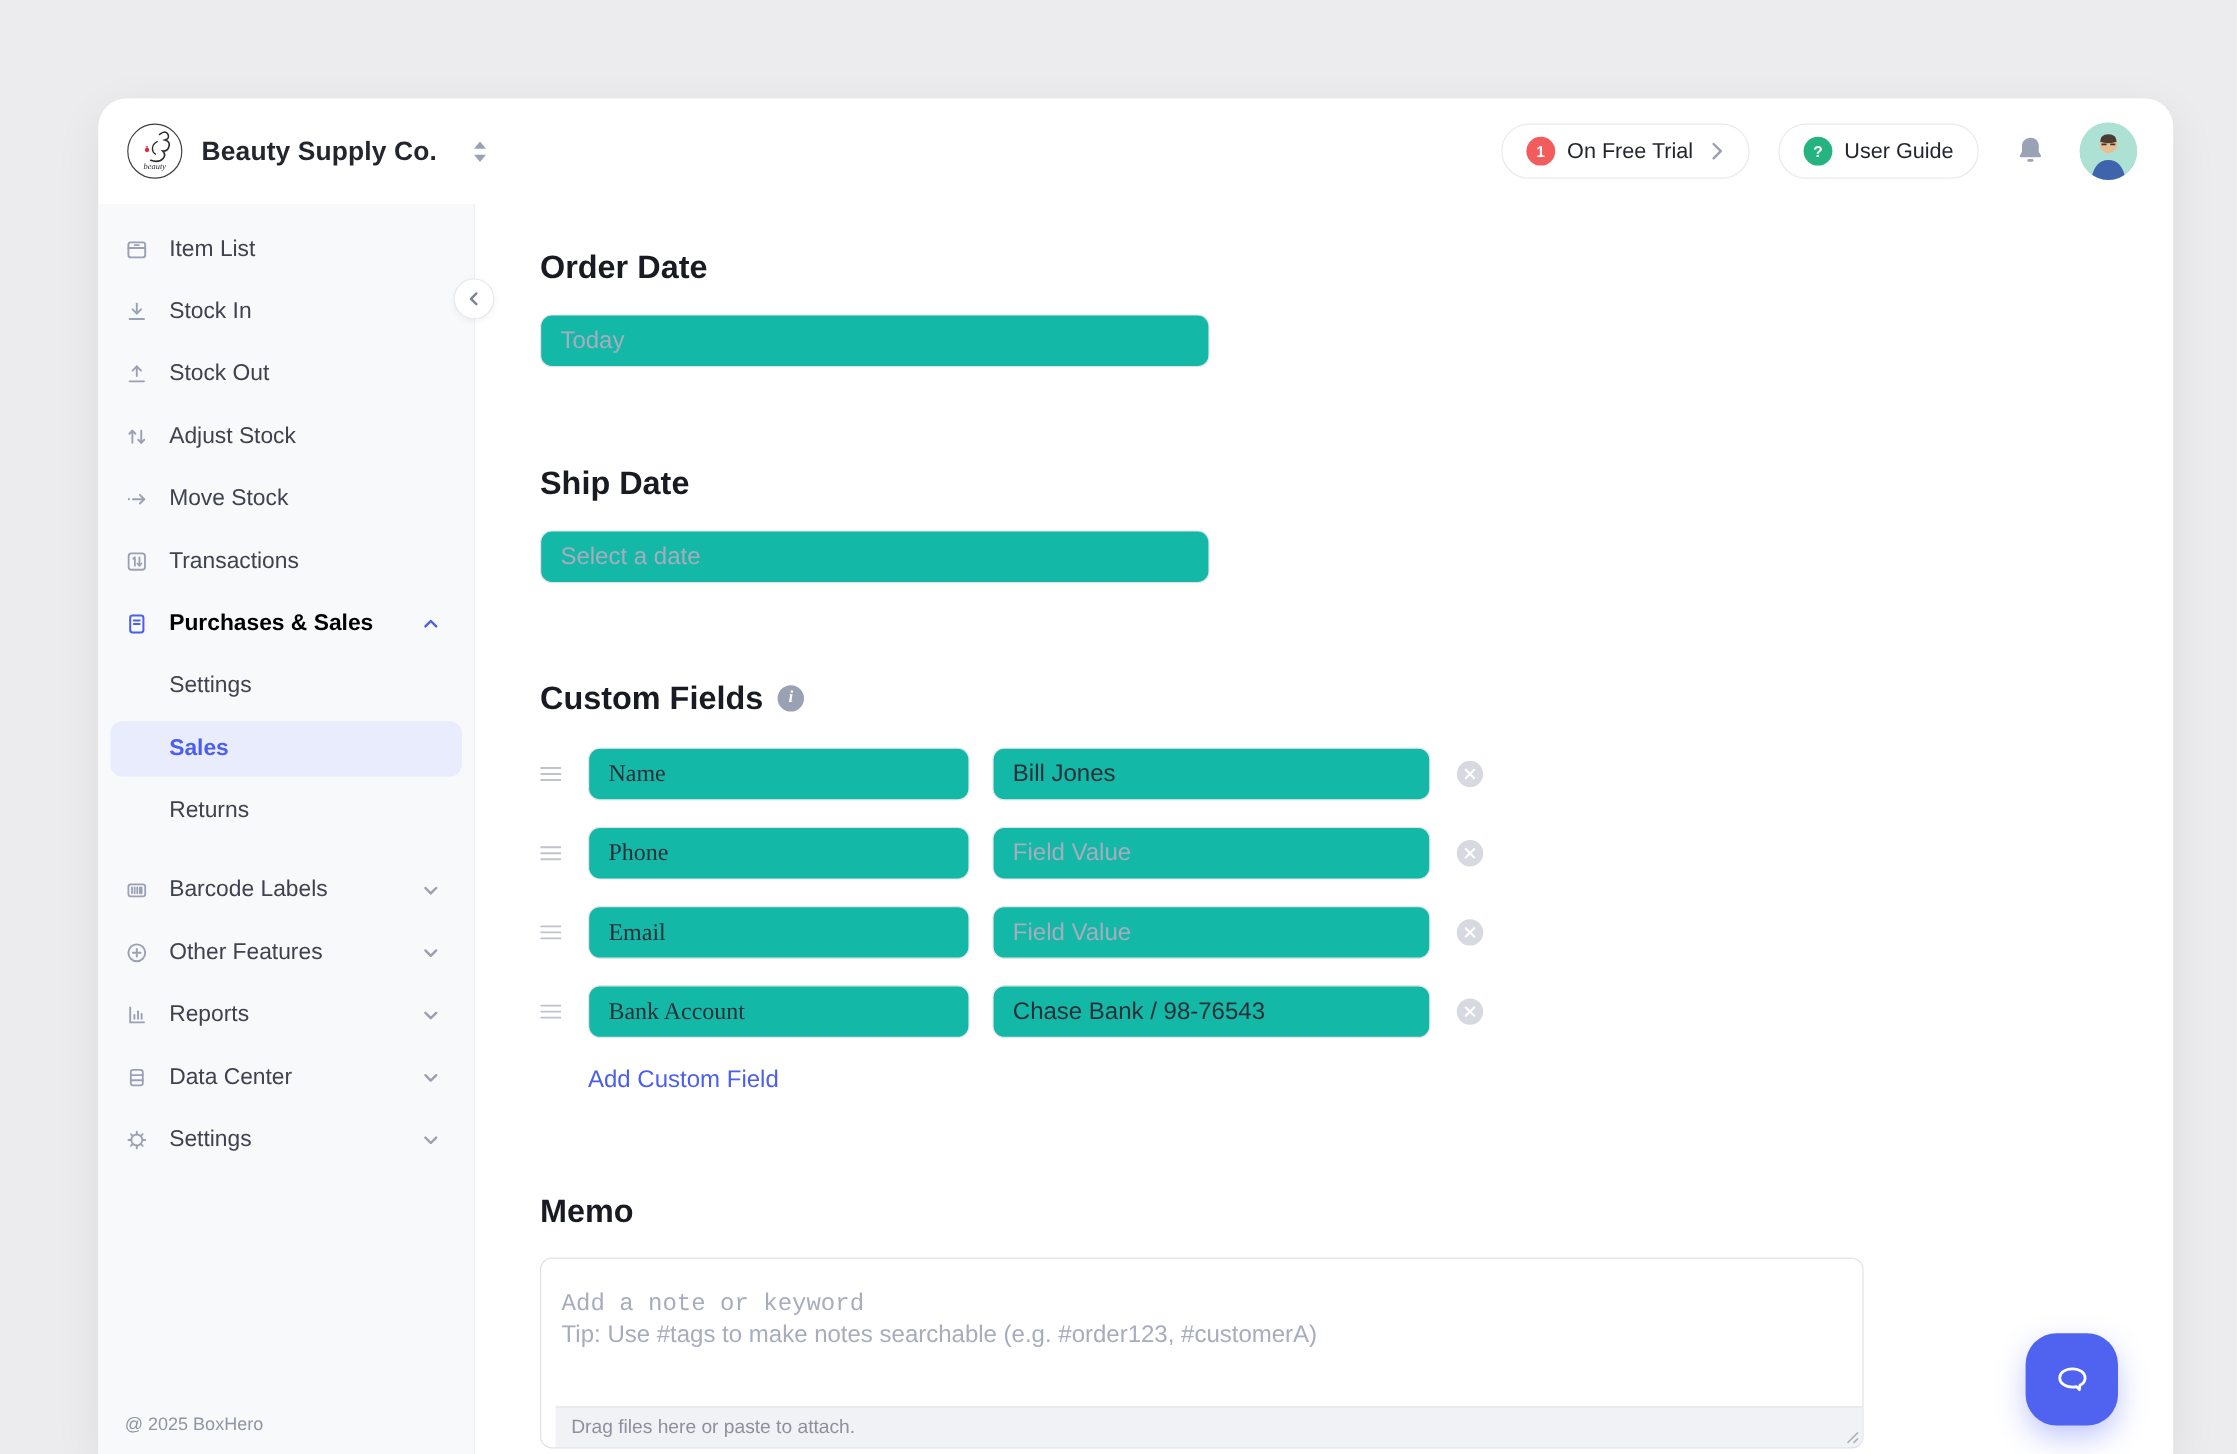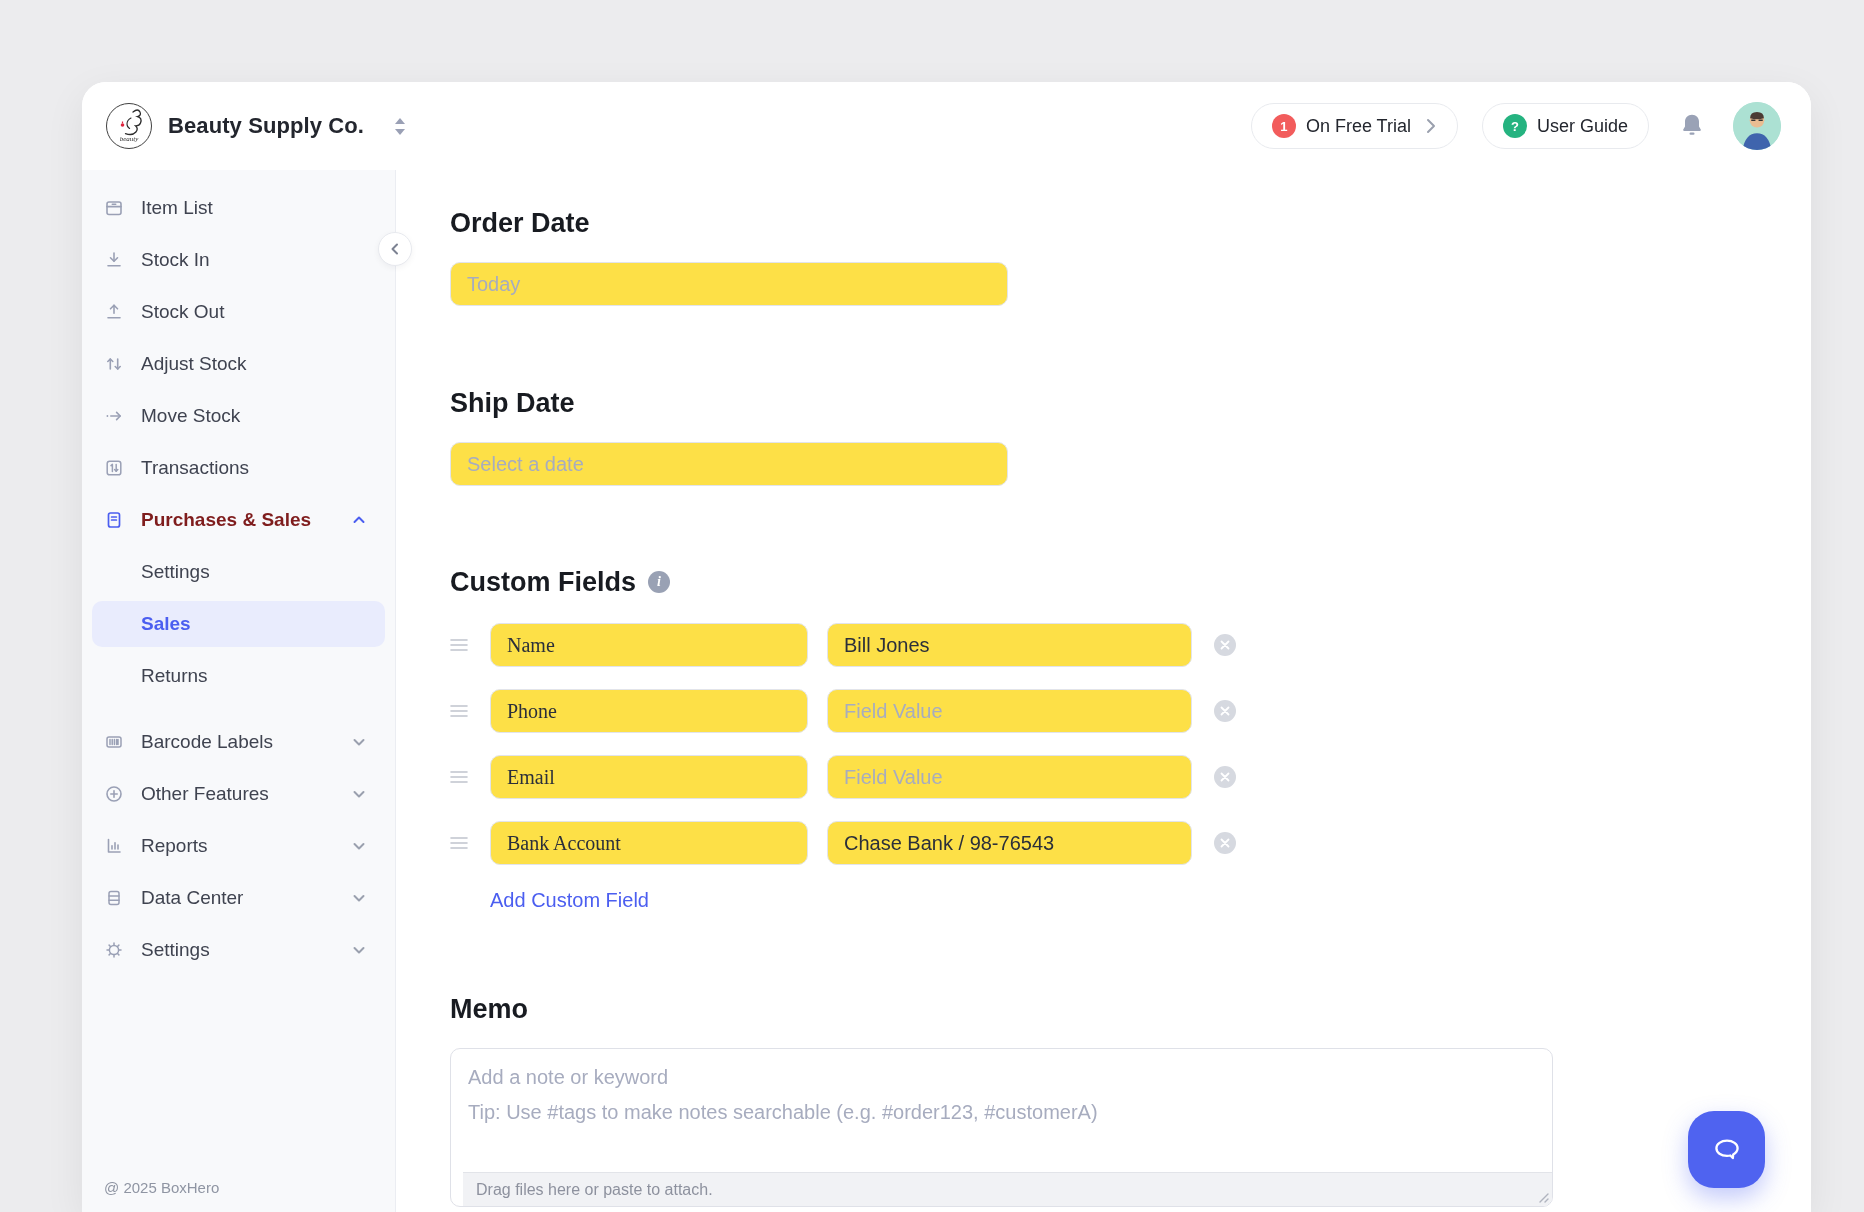--- a/index.html
+++ b/index.html
@@ -50,21 +50,21 @@
     position:absolute; left:0; top:88px; bottom:0; width:314px;
     background:#f8f9fb; border-right:1px solid #ebedf2;
   }
   .nav { padding-top:12px; }
   .nav-item {
     height:52px; display:flex; align-items:center; padding-left:21px; cursor:pointer;
     font-size:19px; color:#3f4350;
   }
   .nav-ic { width:22px; height:22px; display:flex; align-items:center; justify-content:center; margin-right:16px; flex:0 0 22px; }
   .nav-label { white-space:nowrap; }
-  .nav-item.active { color:#7f1d1d; font-weight:700; }
+  .nav-item.active { color:#000000; font-weight:700; }
   .nav-chev { margin-left:auto; margin-right:28px; display:flex; }
   .nav-sub {
     height:52px; display:flex; align-items:center; padding-left:59px; cursor:pointer;
     font-size:19px; color:#3f4350;
   }
   .nav-sub.selected {
     height:46px; margin:3px 10px; padding-left:49px; background:#e9ecfd; border-radius:10px;
     color:#4b5ef0; font-weight:600;
   }
   .nav-gap { height:14px; }
@@ -83,21 +83,21 @@
   .sec-ship  { top:216px; }
   .sec-custom{ top:395px; }
   .sec-memo  { top:822px; }
   .sec-title { font-size:27px; font-weight:700; color:#181b21; line-height:34px; display:flex; align-items:center; gap:12px; }
   .info-ic {
     width:22px; height:22px; border-radius:50%; background:#99a1b4; color:#fff;
     font-size:14px; font-weight:700; display:flex; align-items:center; justify-content:center;
     font-family:"Liberation Serif","DejaVu Serif",serif; font-style:italic;
   }
   .text-input {
-    height:44px; border:1px solid #e2e4ea; border-radius:10px; background:#fde047;
+    height:44px; border:1px solid #e2e4ea; border-radius:10px; background:#14b8a6;
     font-size:20px; color:#2b2f3a; padding:0 16px; outline:none;
     font-family:"Liberation Sans","DejaVu Sans",sans-serif;
   }
   .text-input::placeholder { color:#a7acbf; opacity:1; }
   .date-input { width:558px; margin-top:22px; display:block; }
   .cf-rows { margin-top:24px; display:flex; flex-direction:column; gap:22px; }
   .cf-row { display:flex; align-items:center; }
   .drag-handle { width:22px; margin-right:18px; cursor:grab; display:flex; }
   .cf-name { width:318px;font-family:Liberation Serif, serif; }
   .cf-value { width:365px; margin-left:19px; }
@@ -105,21 +105,21 @@
     width:22px; height:22px; border-radius:50%; background:#d6d9e0; border:none; cursor:pointer;
     margin-left:22px; display:flex; align-items:center; justify-content:center; padding:0;
   }
   .add-link { margin-top:24px; margin-left:40px; font-size:20px; color:#4b5ef0; cursor:pointer; display:inline-block; }
   
   .memo-box {
     margin-top:22px; width:1103px; height:159px; border:1px solid #dfe1e8; border-radius:10px;
     background:#fff; position:relative; cursor:text; overflow:hidden;
   }
   .memo-ph { position:absolute; left:17px; right:17px; color:#a7acbf; font-size:20px; }
-  .memo-ph1 { top:17px; }
+  .memo-ph1 { top:27px;font-family:Liberation Mono, monospace; }
   .memo-ph2 { top:52px; }
   .memo-attach {
     position:absolute; left:0; right:0; bottom:0; height:34px; background:#f1f2f5;
     border-top:1px solid #e2e4e9; display:flex; align-items:center; padding-left:13px;
     font-size:16px; color:#8d919e;margin-left:12px;
   }
   .memo-resize { position:absolute; right:3px; bottom:3px; }
   
   .chat-btn {
     position:absolute; left:1688px; top:1111px; width:77px; height:77px; border-radius:26px;

